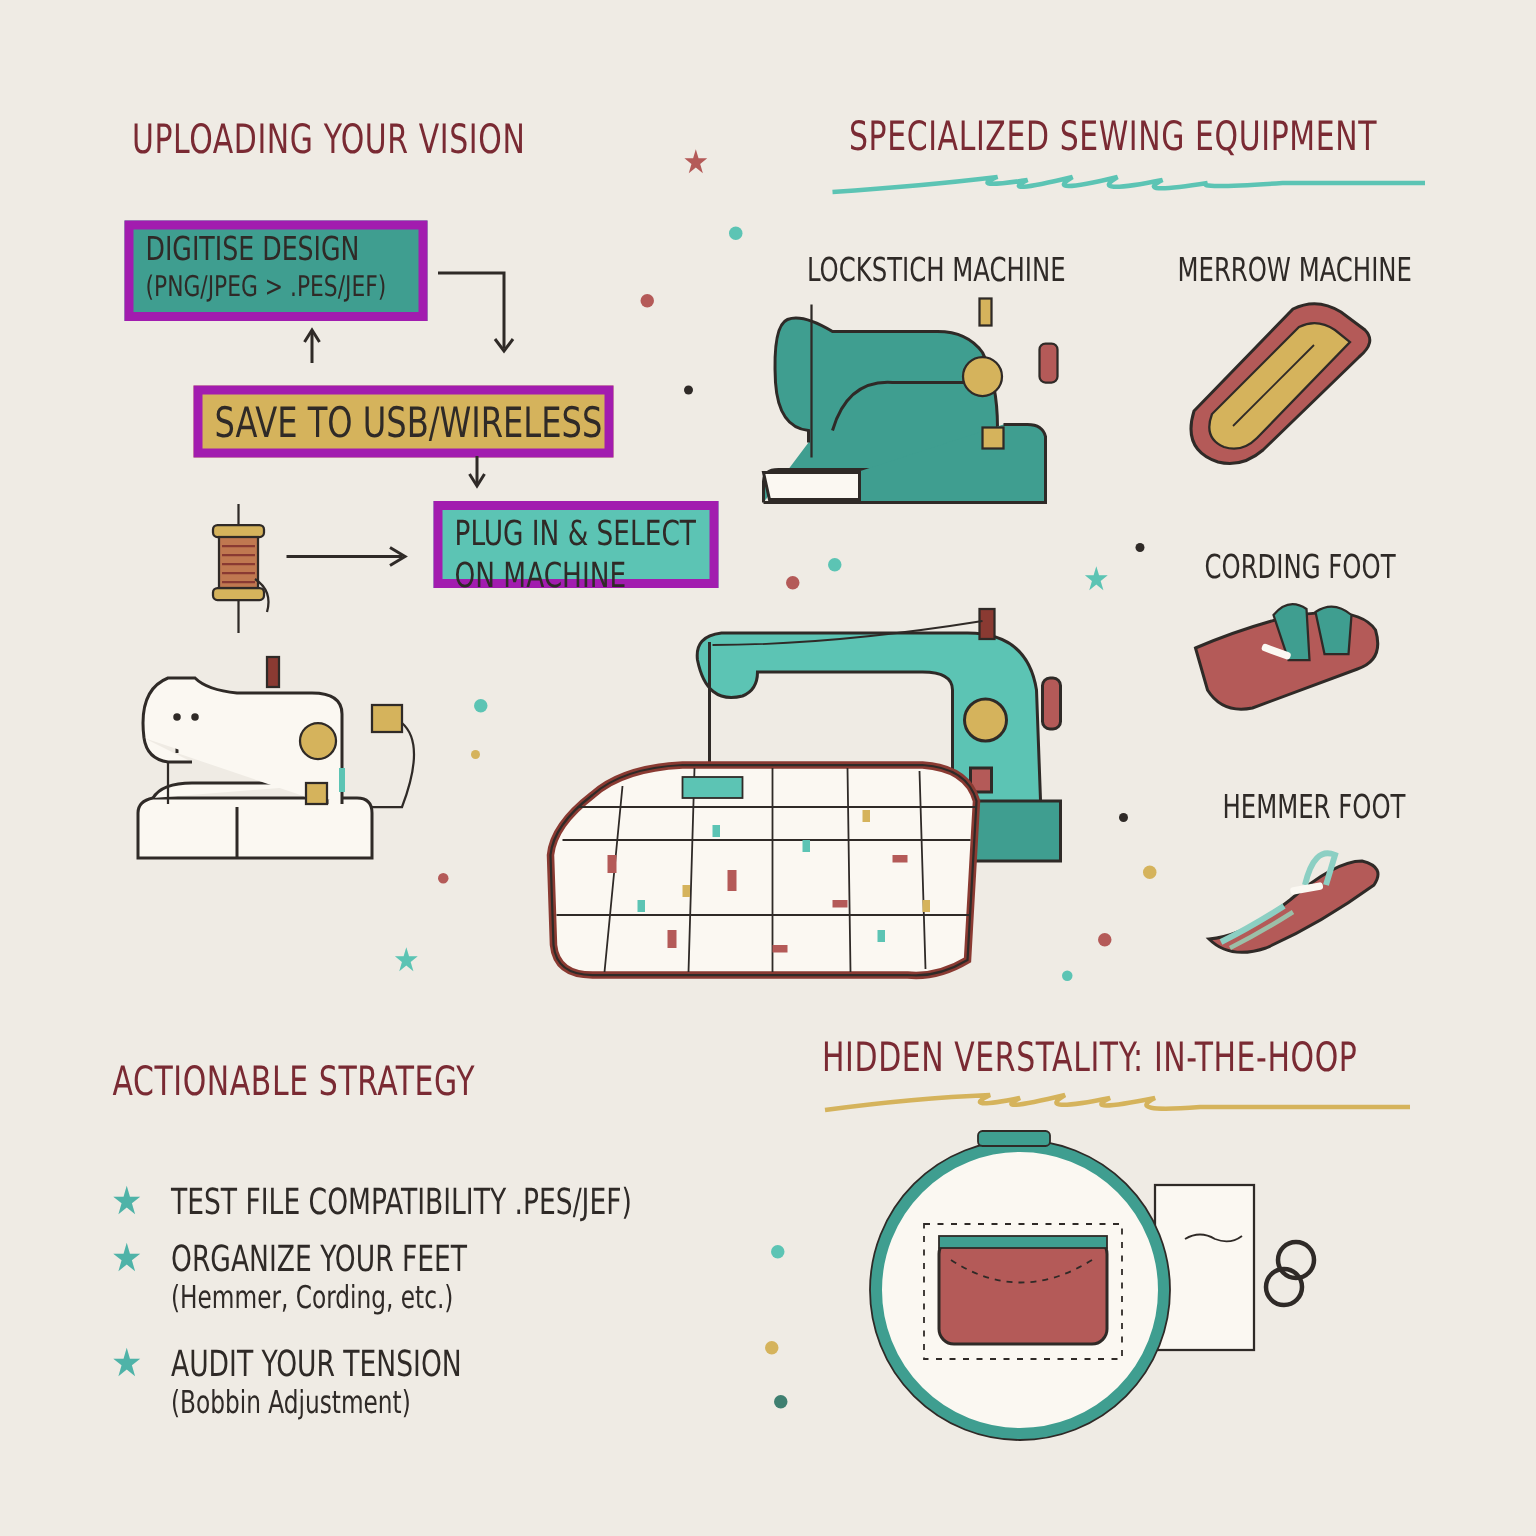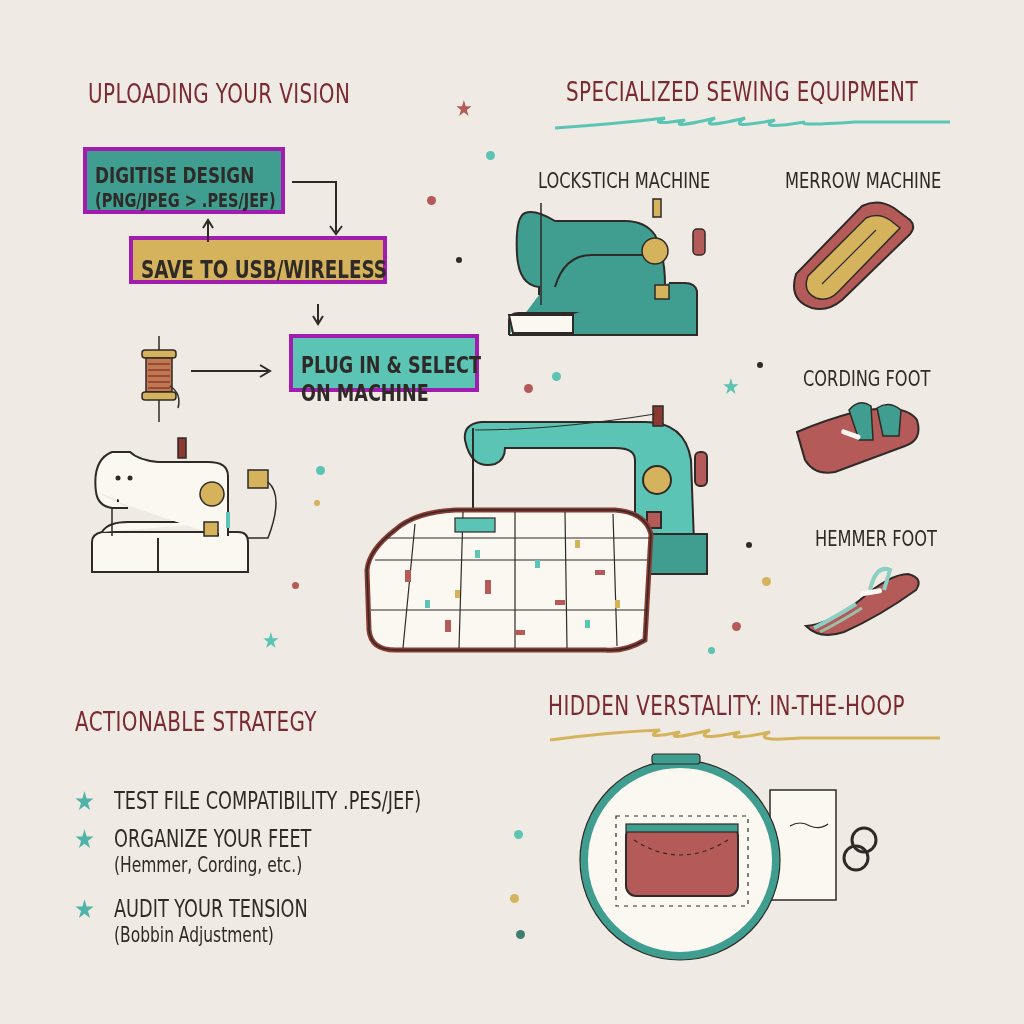--- a/index.html
+++ b/index.html
@@ -1,20 +1,20 @@
 <!DOCTYPE html>
 <html><head>
 <meta charset="utf-8">
 <style>
   html,body{margin:0;padding:0;}
   body{width:1024px;height:1024px;background:#efebe4;position:relative;overflow:hidden;font-family:"DejaVu Sans Condensed","DejaVu Sans",sans-serif;color:#2f2a27;}
   .abs{position:absolute;}
   .h1{font-size:27px;color:#7a2a33;letter-spacing:0.5px;font-stretch:condensed;transform:scaleX(0.82);transform-origin:left top;white-space:nowrap;}
   .lbl{font-size:22px;color:#2f2a27;transform:scaleX(0.82);transform-origin:left top;white-space:nowrap;}
-  .box{position:absolute;border:4px solid #a21caf;font-size:22px;line-height:24px;padding:13px 8px;box-sizing:border-box;white-space:nowrap;font-weight:bold;}
+  .box{position:absolute;border:6px solid #a21caf;font-size:22px;line-height:24px;padding:2px 8px;box-sizing:border-box;white-space:nowrap;}
   .box span{display:inline-block;transform:scaleX(0.85);transform-origin:left top;}
   .teal{background:#3f9e90;}
   .mint{background:#5cc4b4;}
   .gold{background:#d5b35c;}
   .bullet{position:absolute;left:74px;display:flex;align-items:flex-start;}
   .bullet .star{color:#4fb3a8;font-size:26px;line-height:26px;width:40px;}
   .bullet .txt{font-size:24px;line-height:27px;transform:scaleX(0.82);transform-origin:left top;white-space:nowrap;}
   .bullet .sub{font-size:21px;line-height:24px;}
   .dot{position:absolute;border-radius:50%;width:9px;height:9px;}
   svg{position:absolute;overflow:visible;}
@@ -22,21 +22,21 @@
 </head>
 <body>
 
 <div class="abs h1" style="left:88px;top:78px;">UPLOADING YOUR VISION</div>
 
 <div class="box teal" style="left:83px;top:147px;width:202px;height:67px;">
   <span>DIGITISE DESIGN</span><br>
   <span style="font-size:19px;">(PNG/JPEG &gt; .PES/JEF)</span>
 </div>
 
-<div class="box gold" style="left:129px;top:236px;width:258px;height:48px;line-height:34px;font-size:24px;">
+<div class="box gold" style="left:129px;top:257px;width:280px;height:48px;line-height:34px;font-size:28px;">
   <span>SAVE TO USB/WIRELESS</span>
 </div>
 
 <div class="box mint" style="left:289px;top:334px;width:190px;height:58px;font-size:23px;line-height:28px;">
   <span>PLUG IN &amp; SELECT</span><br>
   <span>ON MACHINE</span>
 </div>
 
 <svg width="1024" height="1024" style="left:0;top:0;">
   <g stroke="#2f2a27" stroke-width="2" fill="none">

